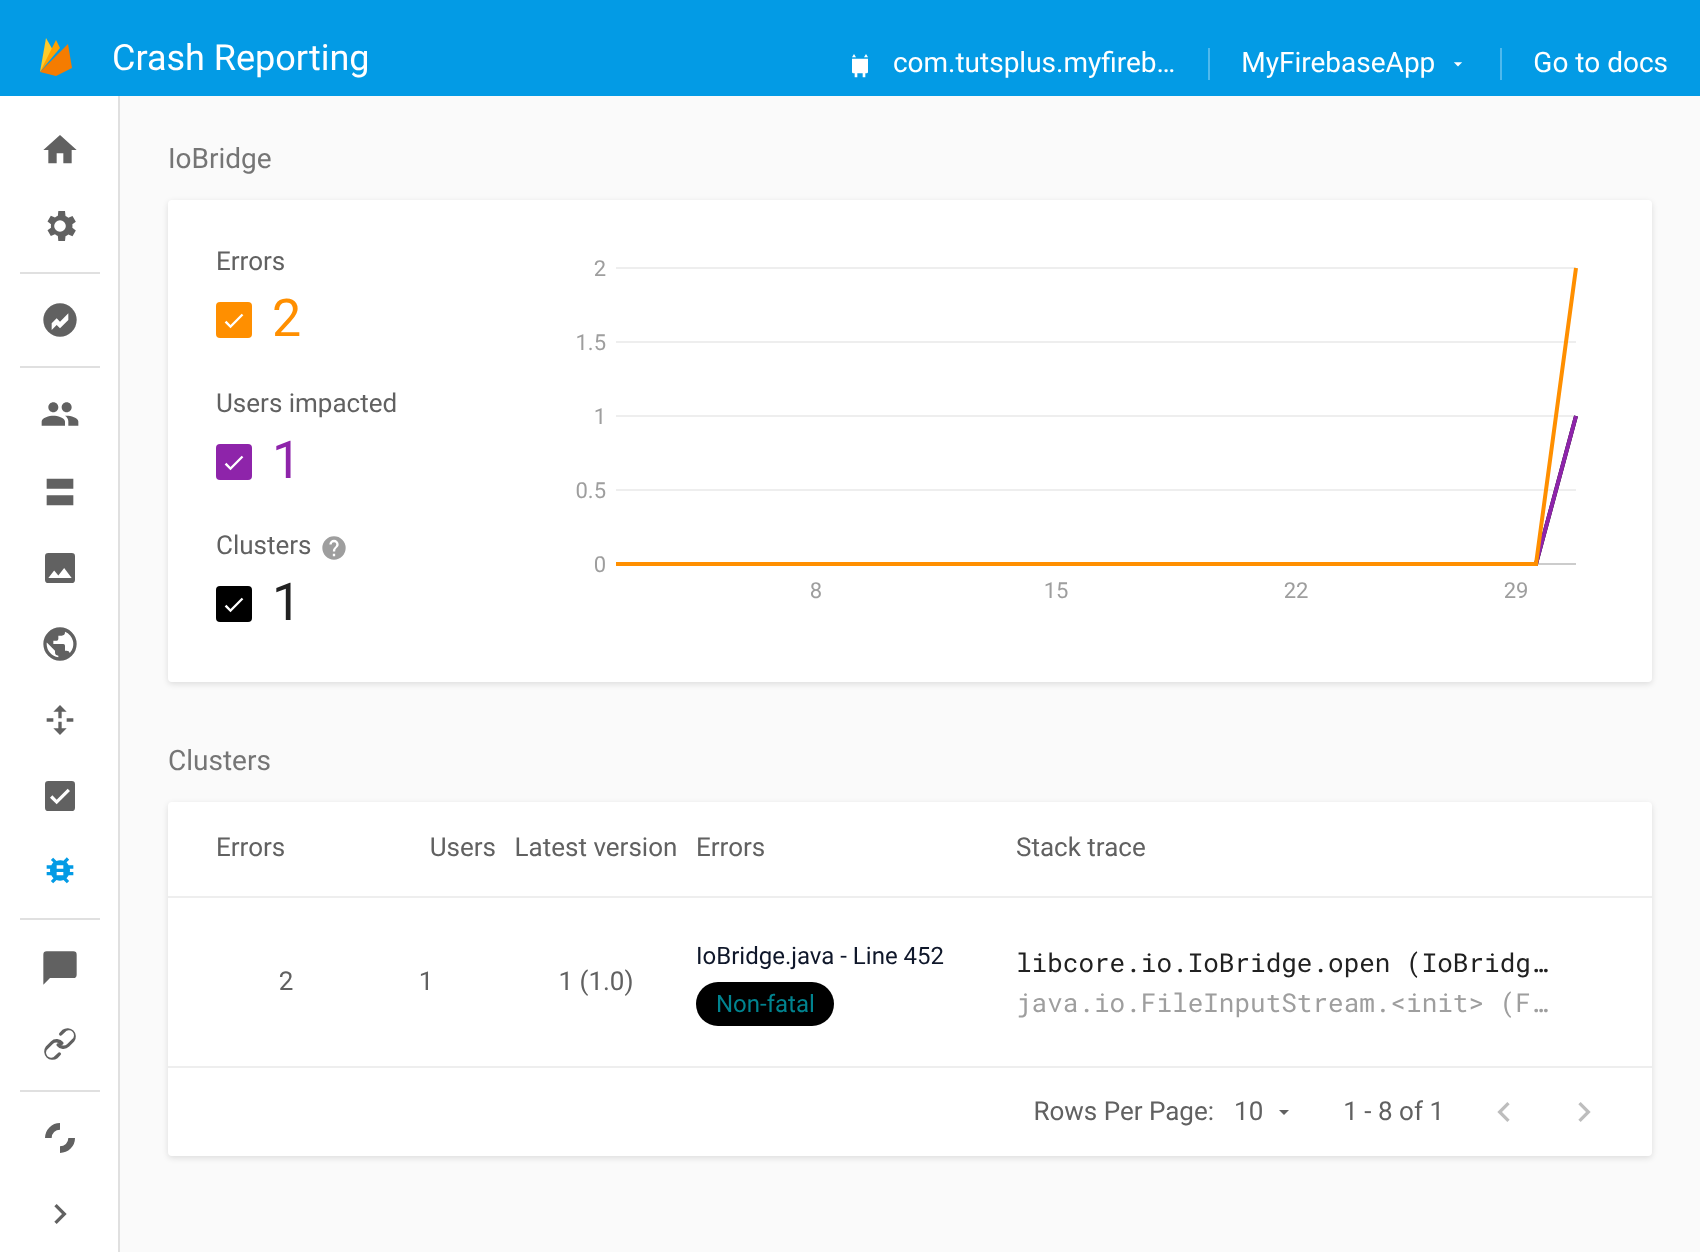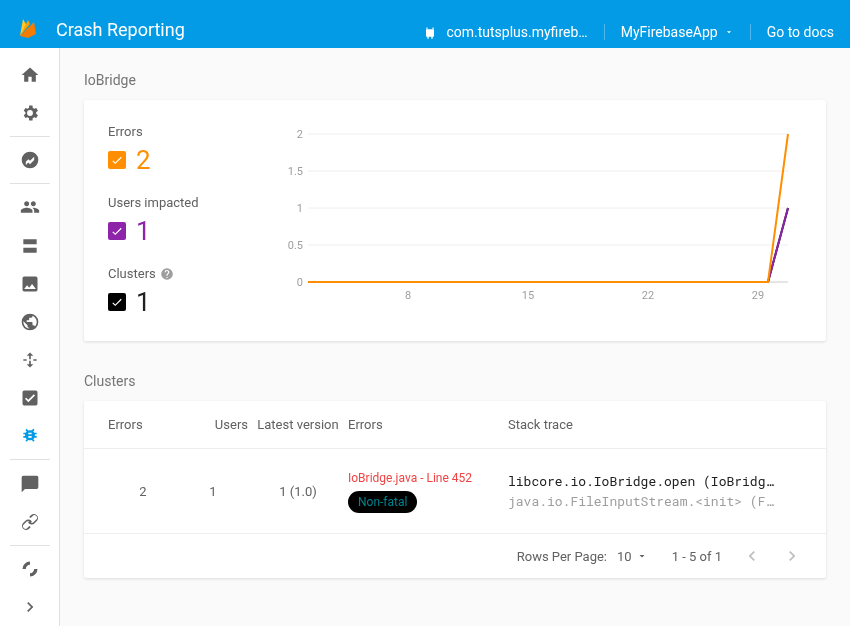--- a/index.html
+++ b/index.html
@@ -57,21 +57,21 @@
     .table-header { display: flex; padding: 16px 24px; font-size: 13px; color: #616161; border-bottom: 1px solid #eee; }
     .col-errors { width: 70px; }
     .col-users { width: 70px; text-align: right; }
     .col-version { width: 100px; text-align: center; }
     .col-cluster { width: 160px; }
     .col-stack { flex: 1; }
     
     .table-row { display: flex; padding: 20px 24px; font-size: 13px; color: #616161; align-items: center; }
     .table-row .col-errors, .table-row .col-users, .table-row .col-version { text-align: center; }
     .cluster-title { font-weight: 500; color: #212121; white-space: nowrap; overflow: hidden; text-overflow: ellipsis; max-width: 150px; }
-    .cluster-sub { font-size: 12px; color: #ef4444; margin-top: 2px; }
+    .cluster-sub { font-size: 12px; color: #0f172a; margin-top: 2px; }
     .tag { display: inline-block; background: #000000; color: #00838f; font-size: 12px; padding: 4px 10px; border-radius: 12px; margin-top: 6px; }
     .stack-main { font-family: 'Roboto Mono', monospace; color: #212121; font-size: 13px; white-space: nowrap; overflow: hidden; text-overflow: ellipsis; max-width: 270px; }
     .stack-sub { font-family: 'Roboto Mono', monospace; color: #9e9e9e; font-size: 13px; white-space: nowrap; overflow: hidden; text-overflow: ellipsis; max-width: 270px; margin-top: 2px; }
     
     .table-footer { display: flex; align-items: center; justify-content: flex-end; padding: 12px 24px; gap: 24px; font-size: 13px; color: #616161; border-top: 1px solid #eee; }
     .rpp { display: flex; align-items: center; gap: 10px; padding-left: 32px; }
     .rpp-select { display: flex; align-items: center; gap: 4px; cursor: pointer; }
     .pager { display: flex; align-items: center; gap: 20px; }
     .pager-btn { color: #bdbdbd; cursor: pointer; display: flex; }
     .pager-btn svg { width: 20px; height: 20px; fill: currentColor; }
@@ -282,21 +282,21 @@
           <div class="rpp">
             <span>Rows Per Page:</span>
             <div class="rpp-select">
               <span>10</span>
               <svg width="12" height="12" viewBox="0 0 24 24" fill="#616161">
                   <path d="M7 10l5 5 5-5z"></path>
                 </svg>
             </div>
           </div>
           <div class="pager">
-            <span>1 - 5 of  1</span>
+            <span>1 - 8 of  1</span>
             <div class="pager-btn">
                 <svg viewBox="0 0 24 24">
                   <path d="M15.4 7.4L14 6l-6 6 6 6 1.4-1.4L10.8 12z"></path>
                 </svg>
               </div>
             <div class="pager-btn">
                 <svg viewBox="0 0 24 24">
                   <path d="M8.6 16.6L10 18l6-6-6-6-1.4 1.4L13.2 12z"></path>
                 </svg>
               </div>

